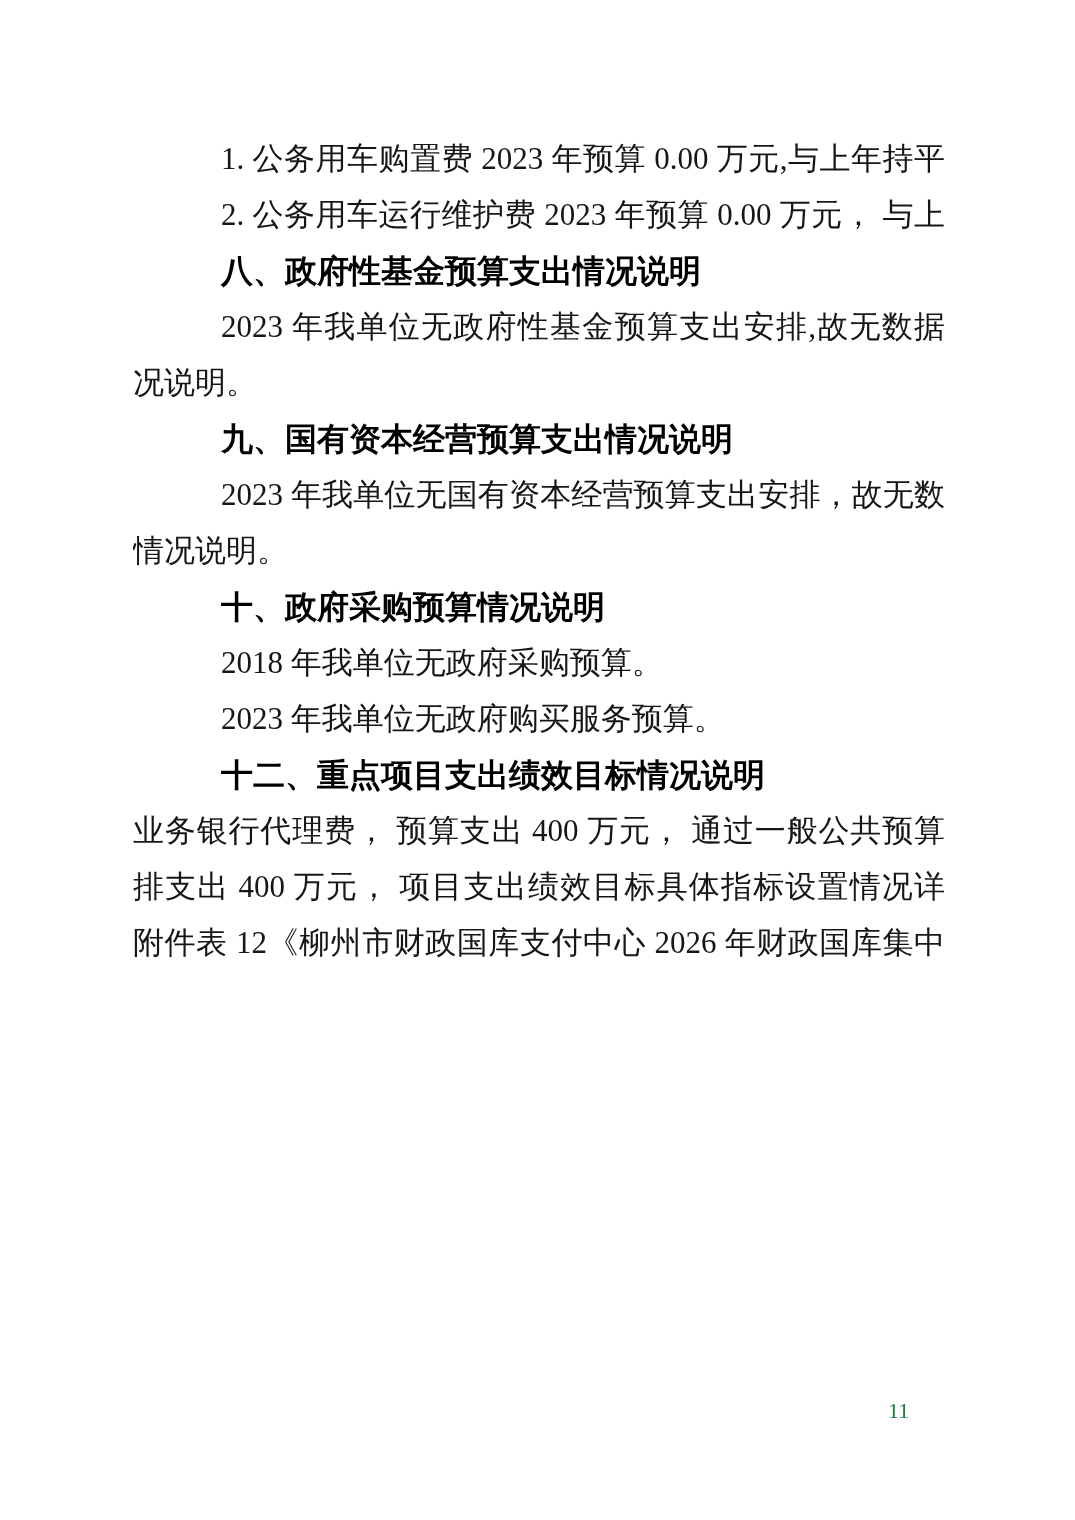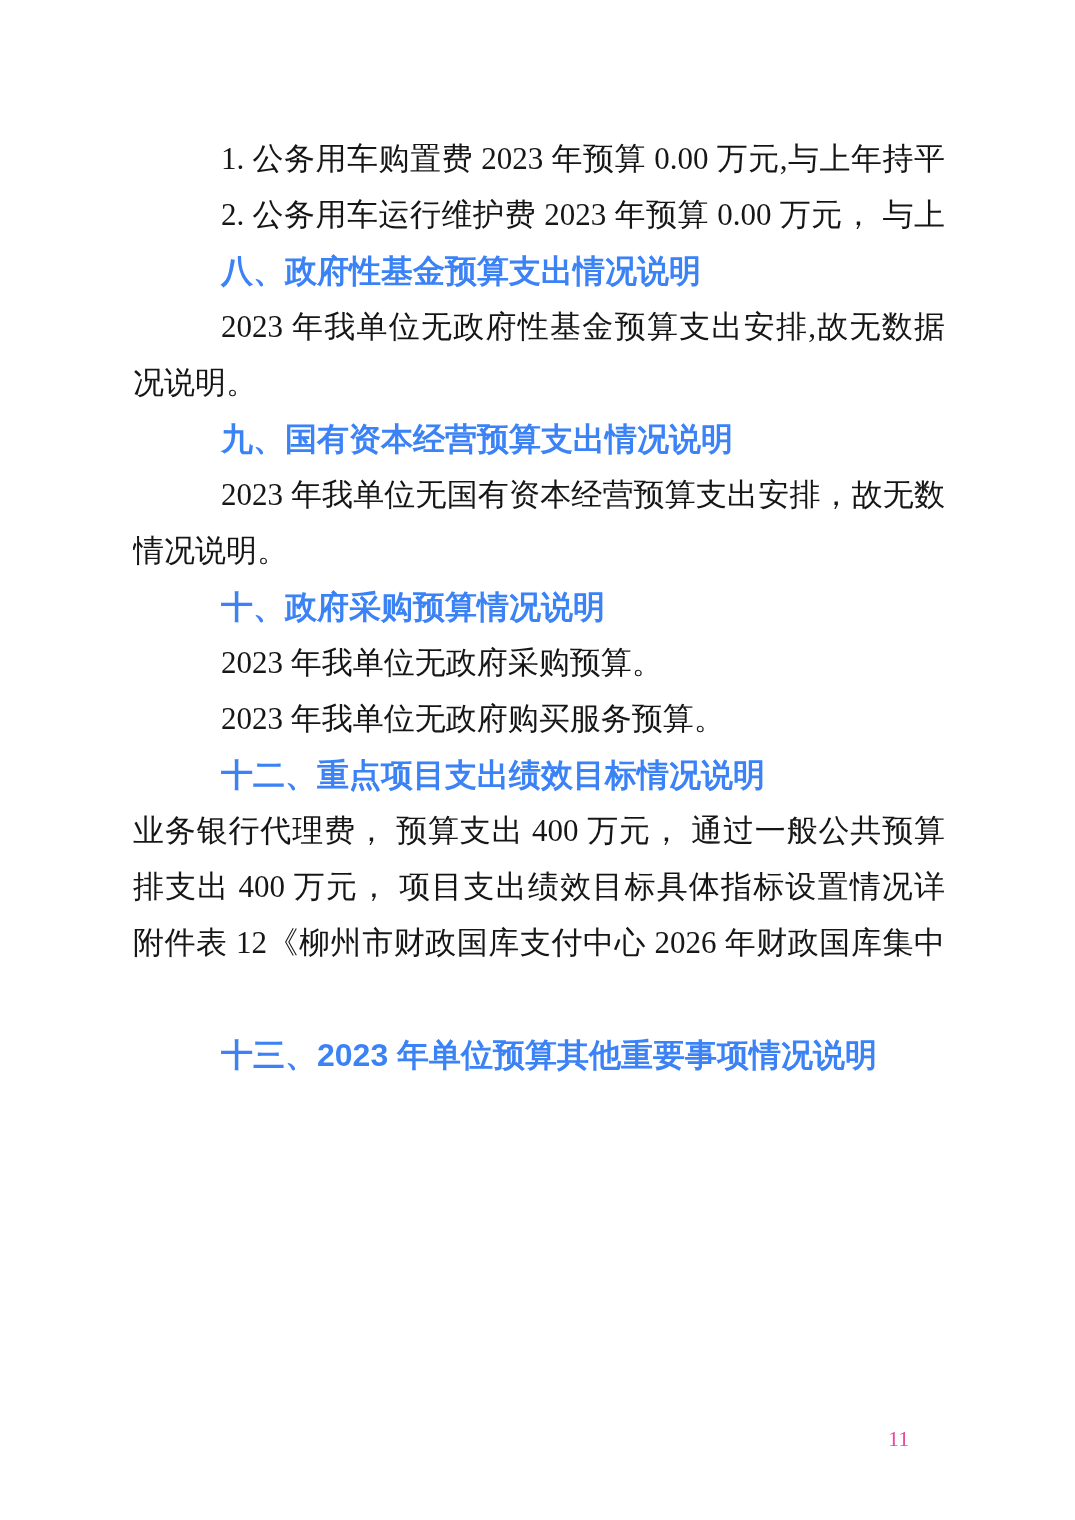--- a/index.html
+++ b/index.html
@@ -30,61 +30,59 @@
   }
   .line.body {
     font-family: "Liberation Serif", "DejaVu Serif", serif;
     font-size: 31px;
     color: #161616;
     font-weight: 400;
   }
   .line.heading {
     font-family: "Liberation Sans", "DejaVu Sans", sans-serif;
     font-size: 32px;
-    color: #3b82f6;
+    color: #000000;
     font-weight: 700;
   }
   .line.indent {
     padding-left: 88px;
   }
   .line.fill {
     text-align: justify;
     text-align-last: justify;
     text-justify: inter-character;
   }
   .line.spacer {
     height: 56px;
   }
   .page-number {
     position: absolute;
     left: 888px;
     top: 1398px;
     font-family: "Liberation Serif", "DejaVu Serif", serif;
     font-size: 22px;
-    color: #ec4899;
-    margin-top: 28px;
+    color: #15803d;
   }
 </style>
 </head>
 <body>
 
 <div class="page">
   <div class="content" id="content">
       <div class="line body indent fill">1. 公务用车购置费 2023 年预算 0.00 万元,与上年持平 。</div>
       <div class="line body indent fill">2. 公务用车运行维护费 2023 年预算 0.00 万元， 与上年</div>
       <div class="line heading indent">八、政府性基金预算支出情况说明</div>
       <div class="line body indent fill">2023 年我单位无政府性基金预算支出安排,故无数据情</div>
       <div class="line body">况说明。</div>
       <div class="line heading indent">九、国有资本经营预算支出情况说明</div>
       <div class="line body indent fill">2023 年我单位无国有资本经营预算支出安排，故无数据</div>
       <div class="line body">情况说明。</div>
       <div class="line heading indent">十、政府采购预算情况说明</div>
-      <div class="line body indent">2023 年我单位无政府采购预算。</div>
+      <div class="line body indent">2018 年我单位无政府采购预算。</div>
       <div class="line body indent">2023 年我单位无政府购买服务预算。</div>
       <div class="line heading indent">十二、重点项目支出绩效目标情况说明</div>
       <div class="line body fill">业务银行代理费， 预算支出 400 万元， 通过一般公共预算安</div>
       <div class="line body fill">排支出 400 万元， 项目支出绩效目标具体指标设置情况详见</div>
       <div class="line body fill">附件表 12《柳州市财政国库支付中心 2026 年财政国库集中</div>
       <div class="line spacer"></div>
-      <div class="line heading indent">十三、2023 年单位预算其他重要事项情况说明</div>
     </div>
   <div class="page-number">11</div>
 </div>
 
 </body></html>

